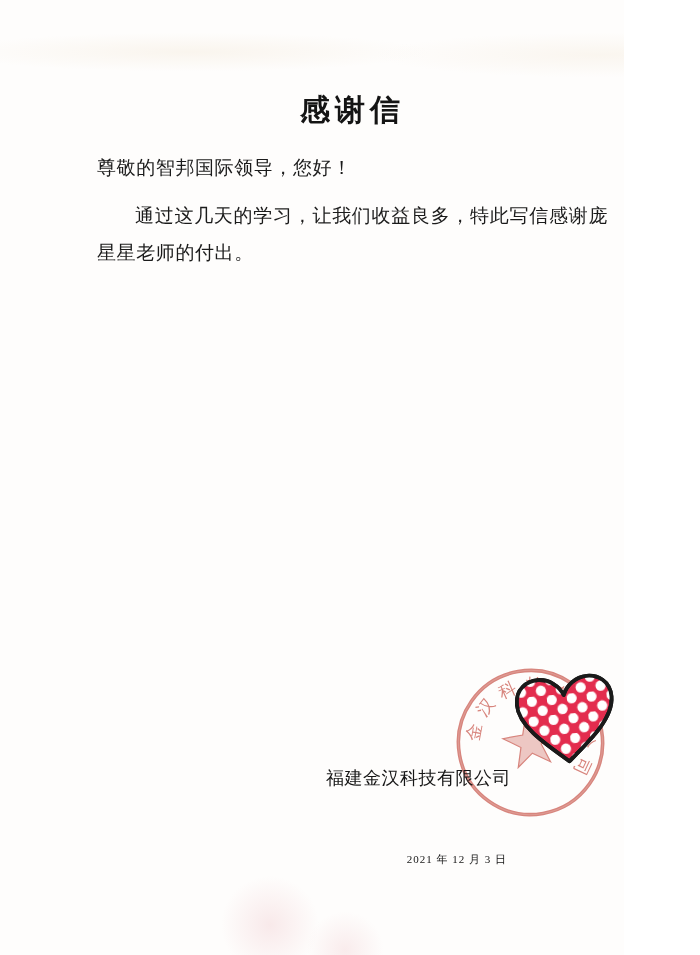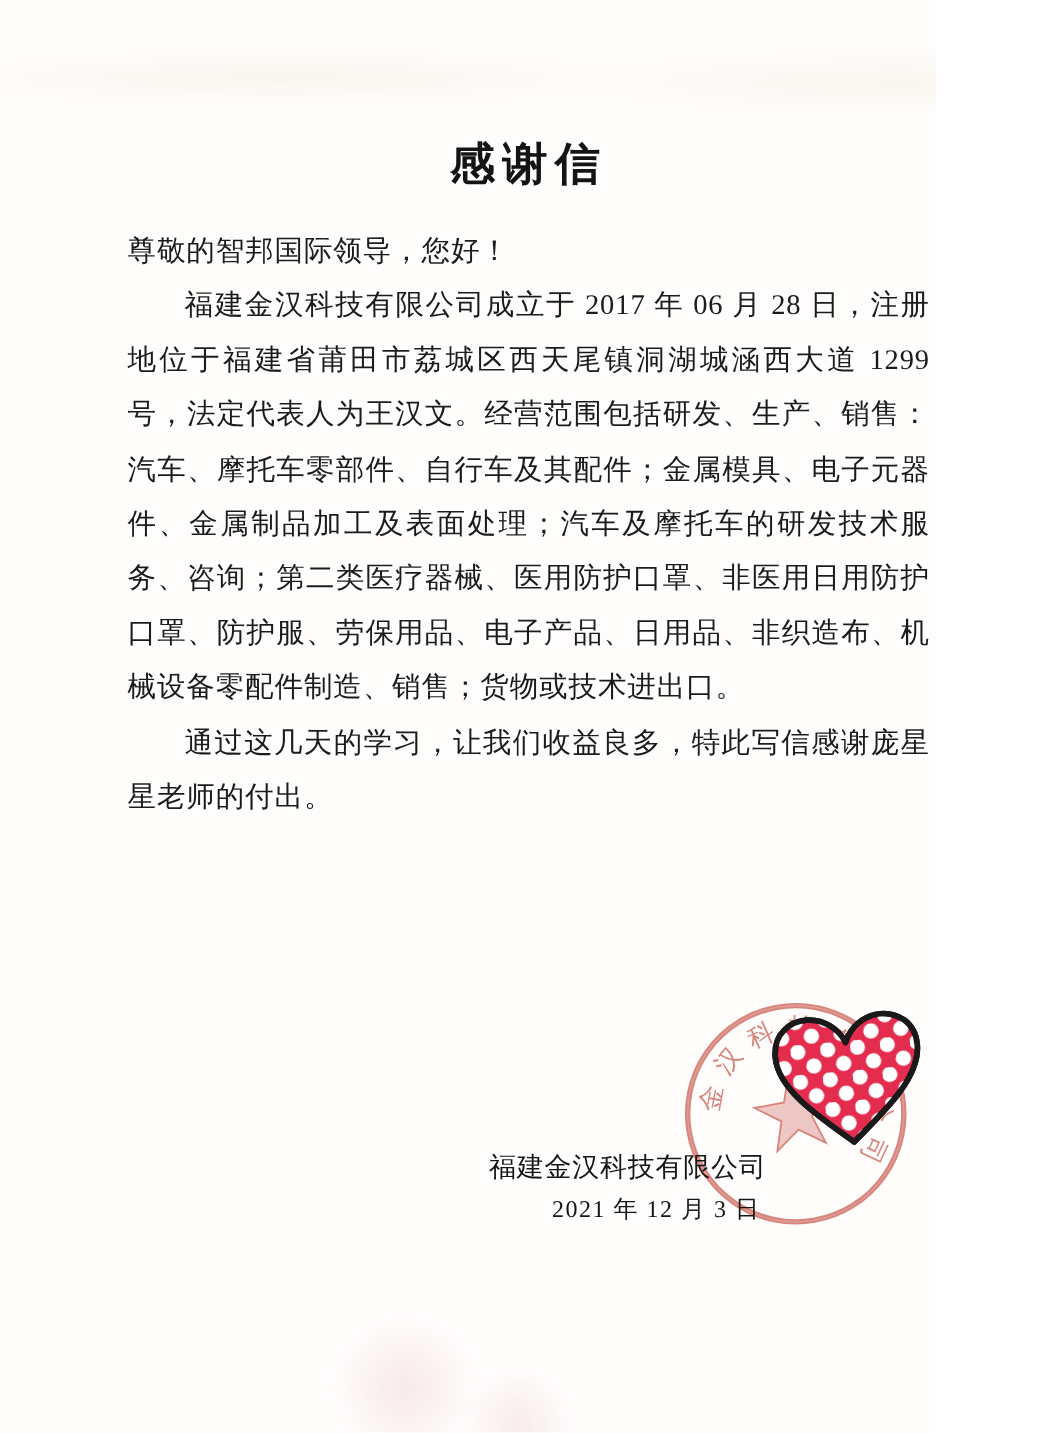--- a/index.html
+++ b/index.html
@@ -15,45 +15,44 @@
     overflow:hidden;
     font-family:"Liberation Serif","DejaVu Serif",serif;
     color:#1b1b1b;
   }
   .letter{position:absolute;left:85px;top:0;width:535px;padding-top:92px;}
   .title{
     font-size:30px;line-height:36px;font-weight:bold;
     text-align:center;letter-spacing:5px;margin:0 0 22px 0;color:#141414;
   }
   .body-text p{
-    margin:0;font-size:19px;line-height:36.4px;letter-spacing:0.6px;
+    margin:12px;font-size:19px;line-height:36.4px;letter-spacing:0.6px;
     text-align:justify;text-justify:inter-ideograph;
   }
   .body-text p.indent{text-indent:2em;}
   .signature{
     position:absolute;top:766px;right:113px;z-index:2;
     font-size:18px;letter-spacing:0.5px;color:#161616;
   }
   .date{
-    position:absolute;top:796px;right:117px;z-index:2;
-    font-size:16px;letter-spacing:1px;color:#161616;
+    position:absolute;top:852px;right:117px;z-index:2;
+    font-size:11px;letter-spacing:1px;color:#161616;
   }
   .seal-stamp{position:absolute;left:443px;top:655px;z-index:1;}
   .heart-sticker{position:absolute;left:509px;top:674px;z-index:3;transform:rotate(-5deg);}
 </style>
 </head>
 <body>
 
 <div class="page">
 
   <div class="letter">
     <h1 class="title">感谢信</h1>
     <div class="body-text">
       <p>尊敬的智邦国际领导，您好！</p>
-      <p class="indent">福建金汉科技有限公司成立于 2017 年 06 月 28 日，注册地位于福建省莆田市荔城区西天尾镇洞湖城涵西大道 1299 号，法定代表人为王汉文。经营范围包括研发、生产、销售：汽车、摩托车零部件、自行车及其配件；金属模具、电子元器件、金属制品加工及表面处理；汽车及摩托车的研发技术服务、咨询；第二类医疗器械、医用防护口罩、非医用日用防护口罩、防护服、劳保用品、电子产品、日用品、非织造布、机械设备零配件制造、销售；货物或技术进出口。</p>
       <p class="indent">通过这几天的学习，让我们收益良多，特此写信感谢庞星星老师的付出。</p>
     </div>
   </div>
 
   <svg class="seal-stamp" width="175" height="175" viewBox="0 0 170 170">
     <g transform="rotate(-10 85 85)" opacity="0.72">
       <circle cx="85" cy="85" r="70" fill="none" stroke="#c9574d" stroke-width="3.5"></circle>
       <circle cx="85" cy="85" r="70" fill="none" stroke="#d98a80" stroke-width="1" opacity="0.6"></circle>
       <polygon points="85,58 91.2,76.5 110.7,76.7 95,88.2 100.9,106.8 85,95.5 69.1,106.8 75,88.2 59.3,76.7 78.8,76.5" fill="rgba(201,87,77,0.45)" stroke="#c9574d" stroke-width="1.2"></polygon>
       <defs>

